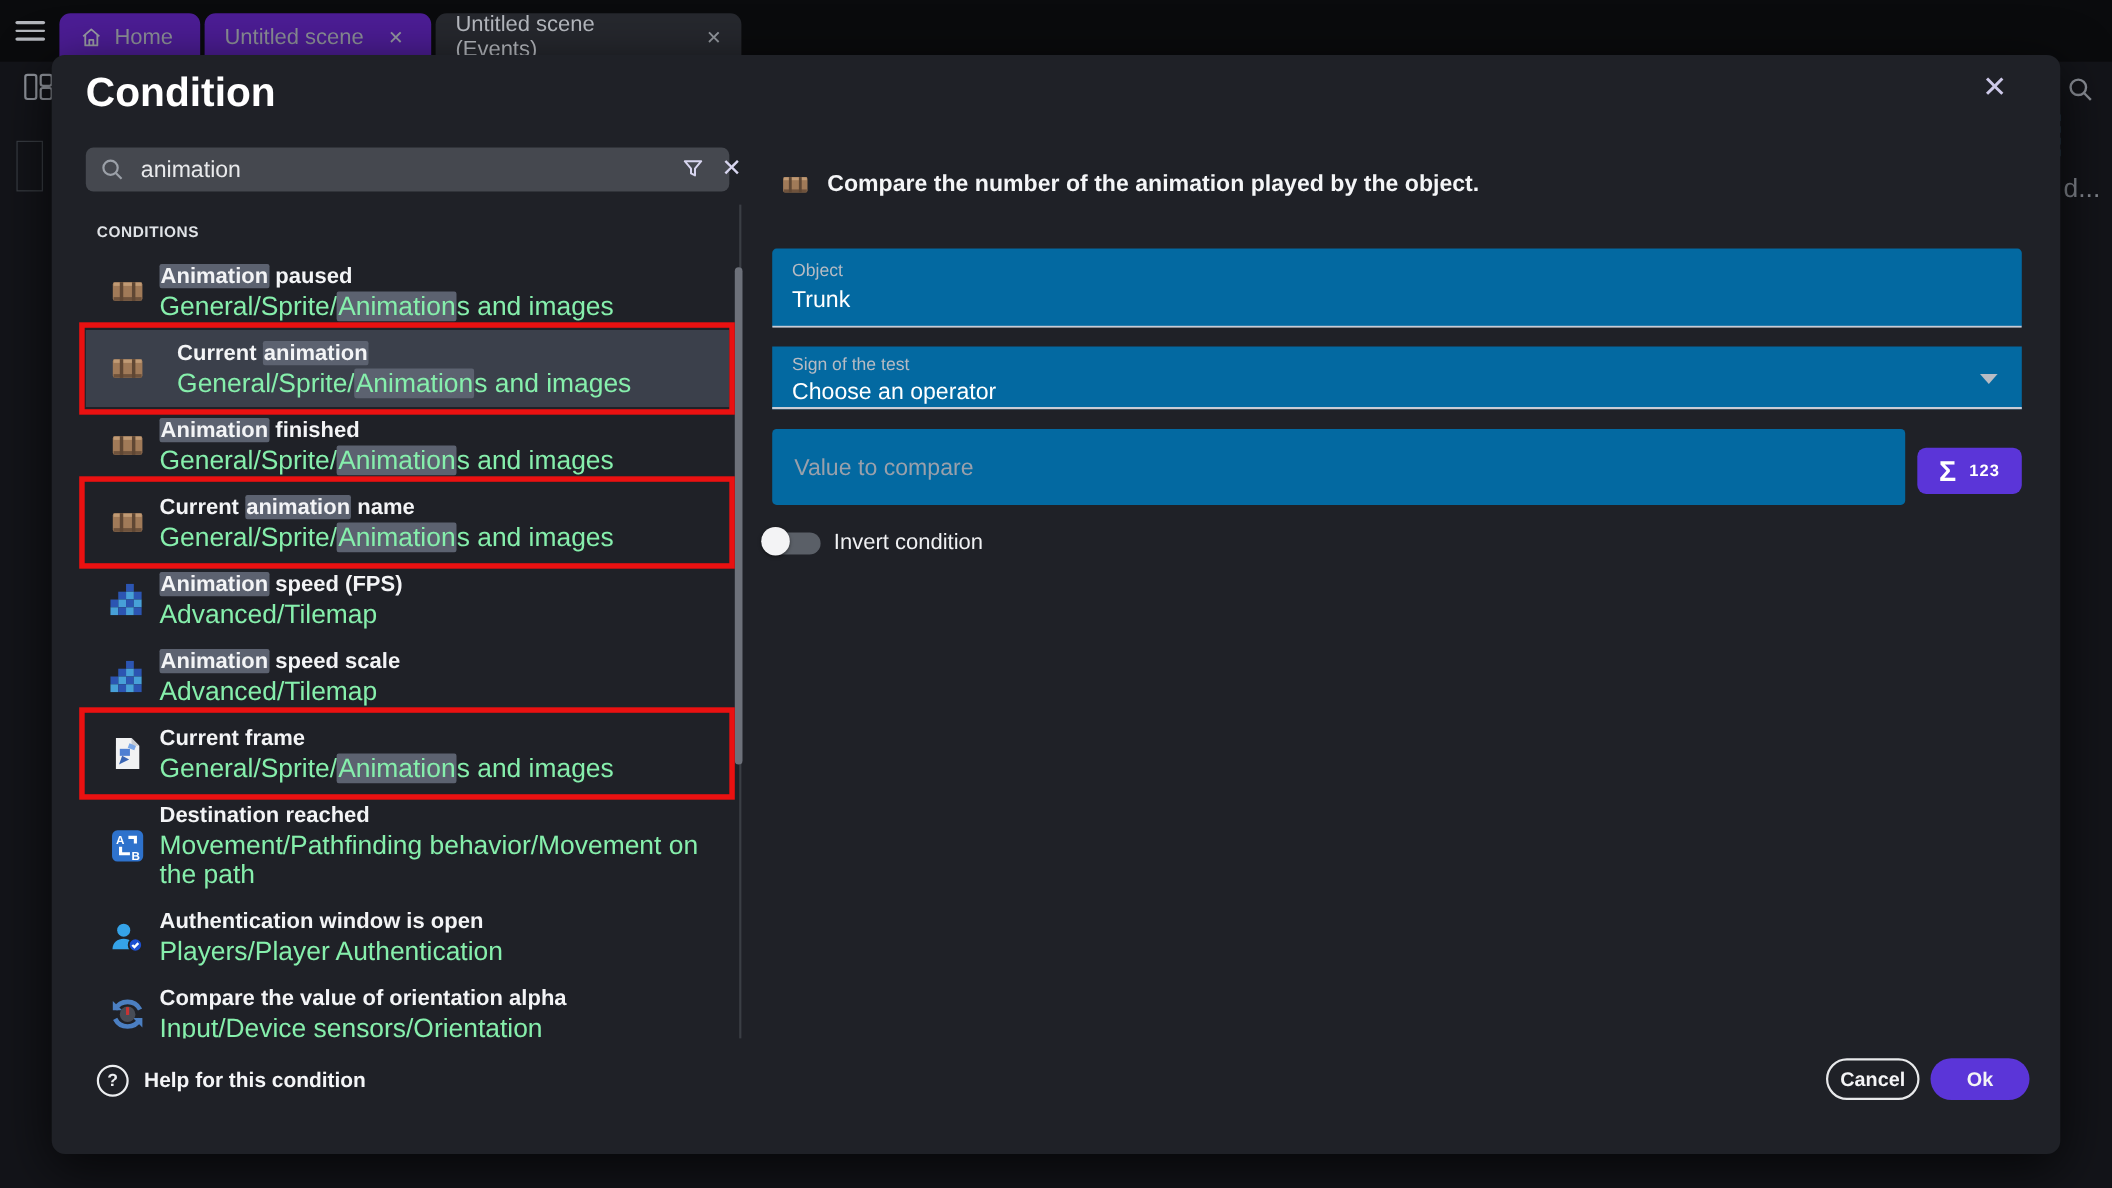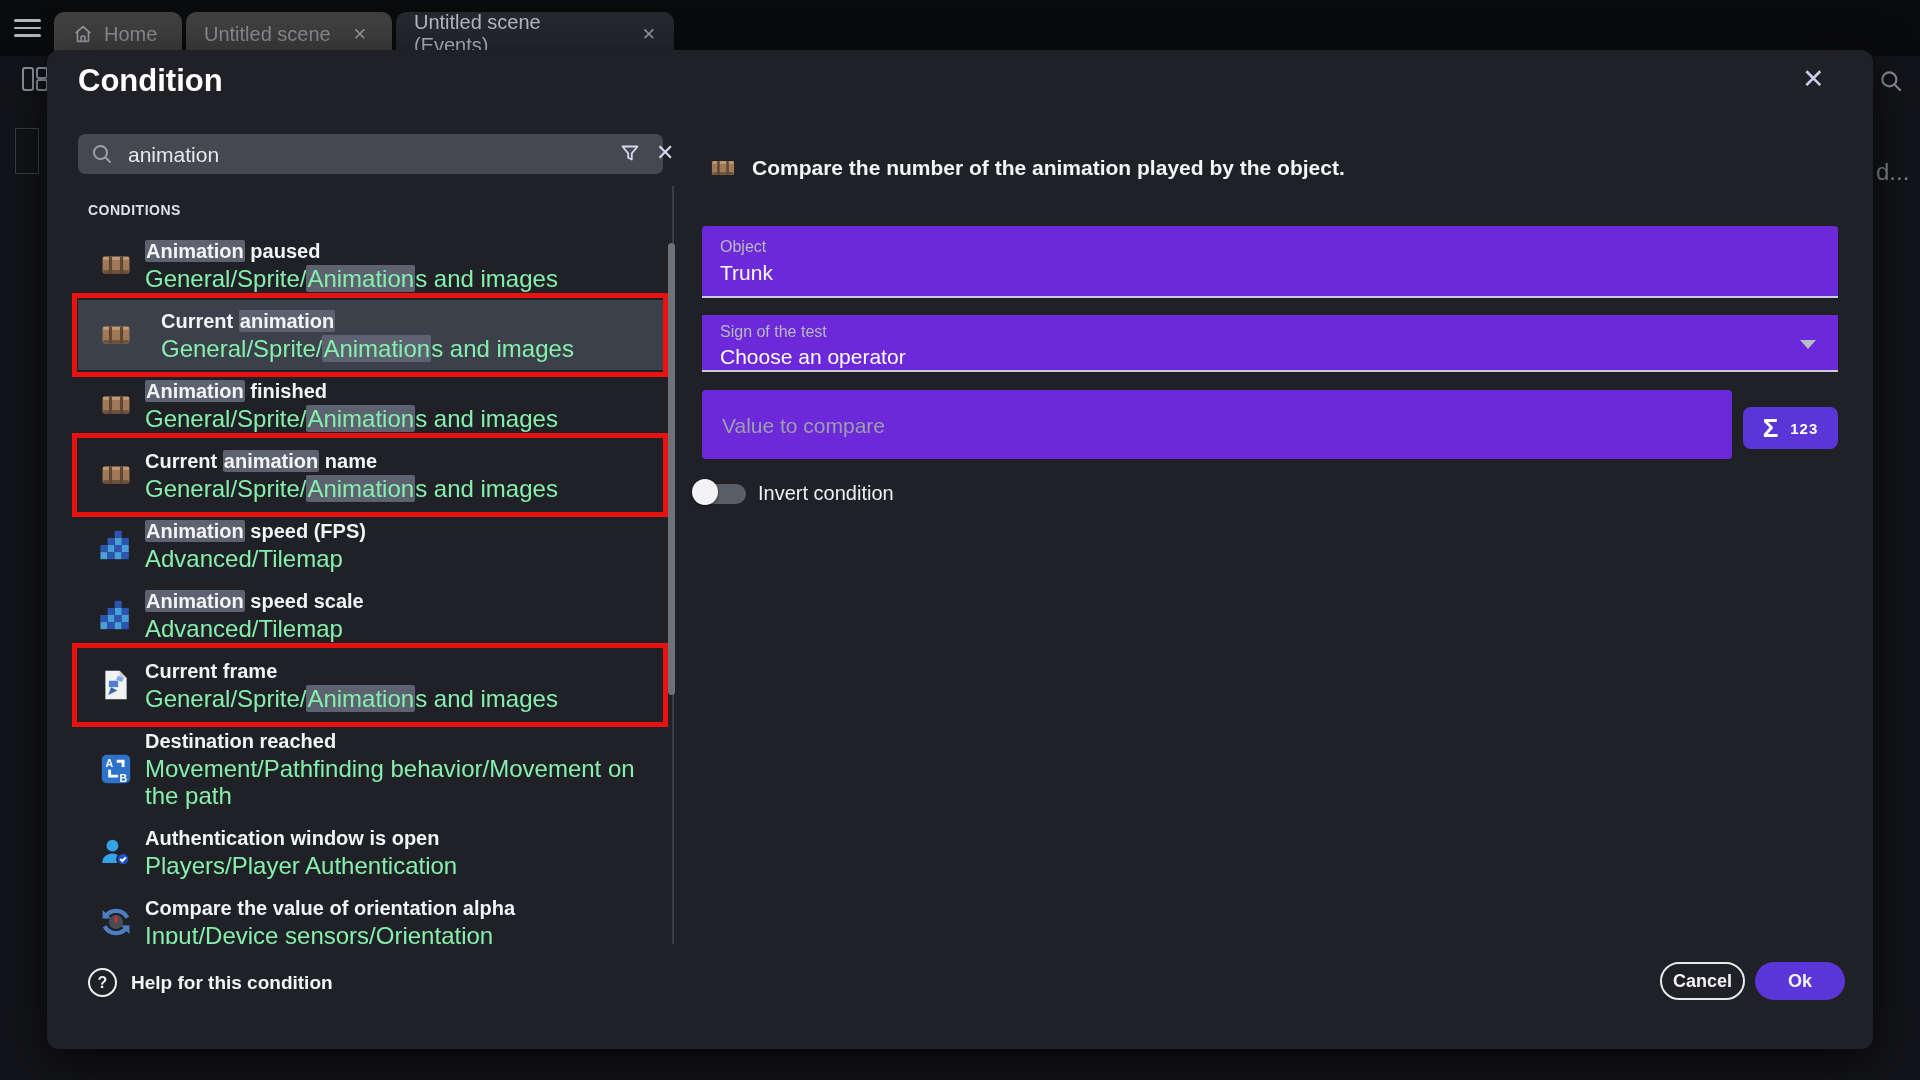--- a/index.html
+++ b/index.html
@@ -3,42 +3,42 @@
 <meta charset="utf-8">
 <style>
   html,body{margin:0;padding:0;background:#131419;width:1920px;height:1080px;overflow:hidden;
     font-family:"Liberation Sans", sans-serif;-webkit-font-smoothing:antialiased;}
   .stage{position:absolute;inset:0;width:1920px;height:1080px;}
 
   
   .topbar{position:absolute;left:0;top:0;width:1920px;height:56px;background:#0a0b0d;}
   .hamburger{position:absolute;left:14px;top:19px;width:27px;height:18px;display:flex;flex-direction:column;justify-content:space-between;cursor:pointer;}
   .hamburger span{display:block;height:2.6px;background:#b4b7bd;border-radius:2px;}
-  .tab{position:absolute;top:12px;height:44px;border-radius:10px 10px 0 0;background:#404040;color:#8c9097;
+  .tab{position:absolute;top:12px;height:44px;border-radius:10px 10px 0 0;background:#4c1d95;color:#8c9097;
     font-size:20px;display:flex;align-items:center;gap:10px;padding:0 18px;box-sizing:border-box;}
   .tab.active{background:#26282e;color:#b7bac0;}
   .tab .tclose{font-size:17px;color:#9599a0;margin-left:12px;cursor:pointer;}
   .tab-home{left:54px;width:128px;}
   .tab-2{left:186px;width:206px;}
   .tab-3{left:396px;width:278px;gap:12px;}
   .panels-icon{position:absolute;left:22px;top:66px;width:26px;height:26px;}
   .panels-icon i{position:absolute;border:2px solid #8f939b;border-radius:3px;}
   .panels-icon .p1{left:0;top:1px;width:8px;height:20px;}
   .panels-icon .p2{left:14px;top:1px;width:8px;height:8px;}
   .panels-icon .p3{left:14px;top:13px;width:8px;height:8px;}
   .bg-rect{position:absolute;left:15px;top:128px;width:22px;height:44px;border:1px solid #3c4046;}
   .bg-search{position:absolute;left:1878px;top:68px;width:26px;height:26px;}
   .dash-v{position:absolute;left:1871px;top:104px;height:38px;border-left:2px dashed #43799f;}
   .dash-h{position:absolute;left:1844px;top:142px;width:28px;border-top:2px dashed #43799f;}
   .overflow-text{position:absolute;left:1876px;top:158px;color:#83878f;font-size:24px;}
 
   
   .modal{position:absolute;left:47px;top:50px;width:1826px;height:999px;background:#1f2127;border-radius:12px;
     box-shadow:0 12px 48px rgba(0,0,0,.7);}
-  .modal-title{position:absolute;left:31px;top:13px;font-size:31px;font-weight:bold;color:#fff;}
+  .modal-title{position:absolute;left:31px;top:13px;font-size:37px;font-weight:bold;color:#fff;}
   .modal-close{position:absolute;left:1755px;top:16px;font-size:27px;color:#cdc9e8;cursor:pointer;line-height:1;}
 
   
   .searchbox{position:absolute;left:31px;top:84px;width:585px;height:40px;background:#45484f;border-radius:7px;}
   .searchbox .mag{position:absolute;left:12px;top:8px;width:24px;height:24px;}
   .searchbox input{position:absolute;left:48px;top:0;width:430px;height:40px;background:transparent;border:none;outline:none;
     color:#e8e9eb;font-size:21px;font-family:inherit;}
   .searchbox .funnel{position:absolute;left:540px;top:8px;width:24px;height:24px;cursor:pointer;}
   .searchbox .clr{position:absolute;left:578px;top:6px;font-size:22px;color:#d7d5ef;cursor:pointer;}
 
@@ -54,21 +54,21 @@
   .row-sub{font-size:24px;color:#86efac;line-height:27px;max-width:518px;}
   .hl{background:#5c6270;border-radius:2px;padding:0 1px;}
   .annot{position:absolute;left:-6px;right:-5px;top:-7px;bottom:-7px;border:5px solid #ea1111;z-index:3;pointer-events:none;}
   .scroll-track{position:absolute;left:625px;top:136px;width:2px;height:758px;background:#3a3e44;}
   .scroll-thumb{position:absolute;left:621px;top:193px;width:7px;height:452px;border-radius:4px;background:#6d717a;cursor:grab;}
 
   
   .desc-icon{position:absolute;left:661px;top:104px;width:30px;height:28px;}
   .desc-icon svg{width:30px;height:28px;}
   .desc-text{position:absolute;left:705px;top:106px;font-size:21px;font-weight:600;color:#f4f5f7;}
-  .field{position:absolute;left:655px;width:1136px;background:#6d28d9;box-sizing:border-box;padding-left:18px;}
+  .field{position:absolute;left:655px;width:1136px;background:#0369a1;box-sizing:border-box;padding-left:18px;}
   .field .flabel{color:#b7bbc3;font-size:16px;}
   .field .fvalue{color:#ffffff;font-size:21px;}
   .field-object{top:176px;height:72px;border-bottom:2px solid #c9ccd6;border-radius:4px 4px 0 0;}
   .field-object .flabel{margin-top:12px;}
   .field-object .fvalue{margin-top:5px;}
   .field-operator{top:265px;height:57px;border-bottom:2px solid #c9ccd6;cursor:pointer;}
   .field-operator .flabel{margin-top:8px;}
   .field-operator .fvalue{margin-top:4px;}
   .caret{position:absolute;right:22px;top:25px;width:0;height:0;border-left:8px solid transparent;border-right:8px solid transparent;border-top:9px solid #b8bcc4;}
   .field-value{top:340px;height:69px;width:1030px;border-radius:4px;}

